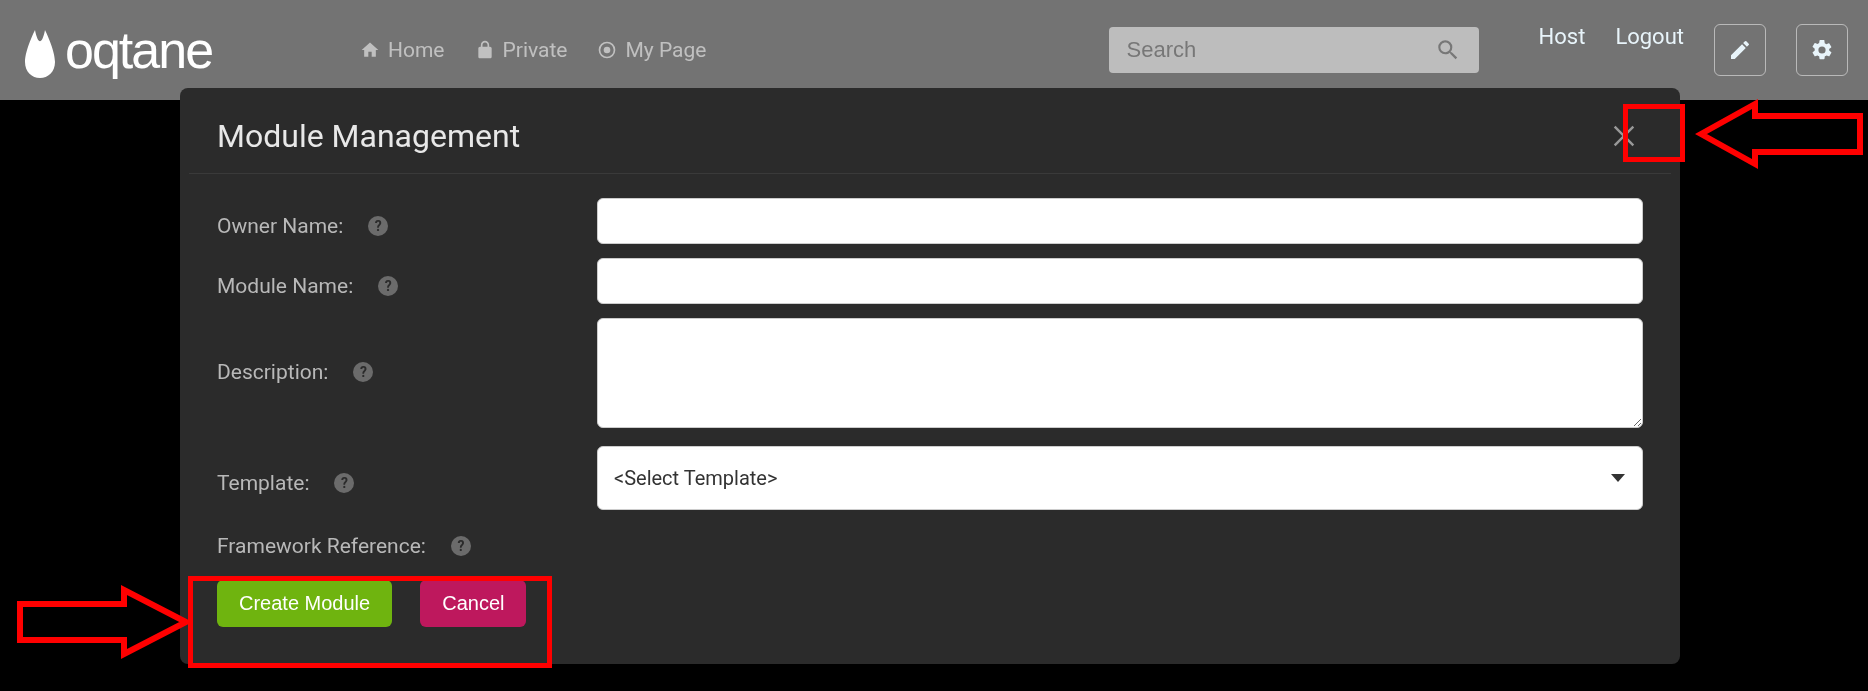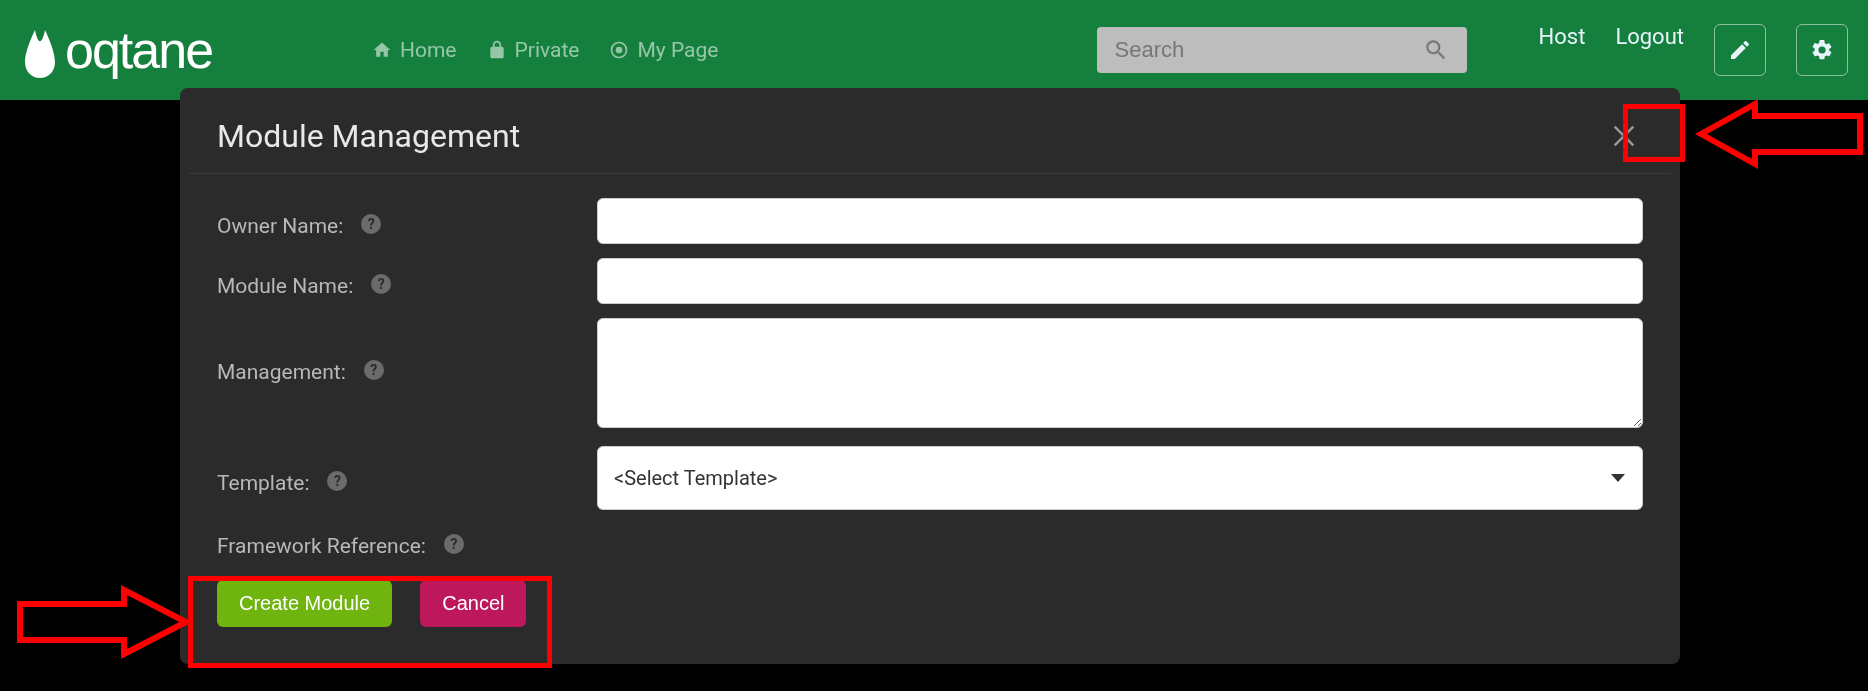--- a/index.html
+++ b/index.html
@@ -5,28 +5,27 @@
 * { box-sizing: border-box; margin: 0; padding: 0; }
 body {
   font-family: -apple-system, BlinkMacSystemFont, "Segoe UI", Roboto, "Helvetica Neue", Arial, sans-serif;
   background: #000;
   width: 1868px;
   height: 691px;
   position: relative;
   overflow: hidden;
 }
 .topbar {
-  background: #15803d;
+  background: #737373;
   height: 100px;
   display: flex;
   align-items: center;
   padding: 0 20px;
   color: #fff;
   position: relative;
-  gap: 12px;
 }
 .logo {
   display: flex;
   align-items: center;
   margin-right: 40px;
 }
 .logo svg { height: 60px; }
 .nav {
   display: flex;
   align-items: center;
@@ -121,21 +120,22 @@
   display: flex;
   align-items: center;
   margin-bottom: 14px;
 }
 .form-row.align-top { align-items: flex-start; }
 .form-label {
   width: 380px;
   color: #b8b8b8;
   font-size: 21px;
   display: flex;
-  gap: 18px;
+  align-items: center;
+  gap: 25px;
   padding-top: 10px;
 }
 .help-icon {
   width: 20px;
   height: 20px;
   border-radius: 50%;
   background: #6b6b6b;
   color: #2b2b2b;
   display: inline-flex;
   align-items: center;
@@ -284,21 +284,21 @@
         <span>Module Name:</span>
         <span class="help-icon">?</span>
       </div>
       <div class="form-control">
         <input type="text" style="">
       </div>
     </div>
 
     <div class="form-row align-top">
       <div class="form-label" style="padding-top:42px">
-        <span>Management:</span>
+        <span>Description:</span>
         <span class="help-icon">?</span>
       </div>
       <div class="form-control">
         <textarea style=""></textarea>
       </div>
     </div>
 
     <div class="form-row">
       <div class="form-label">
         <span>Template:</span>

